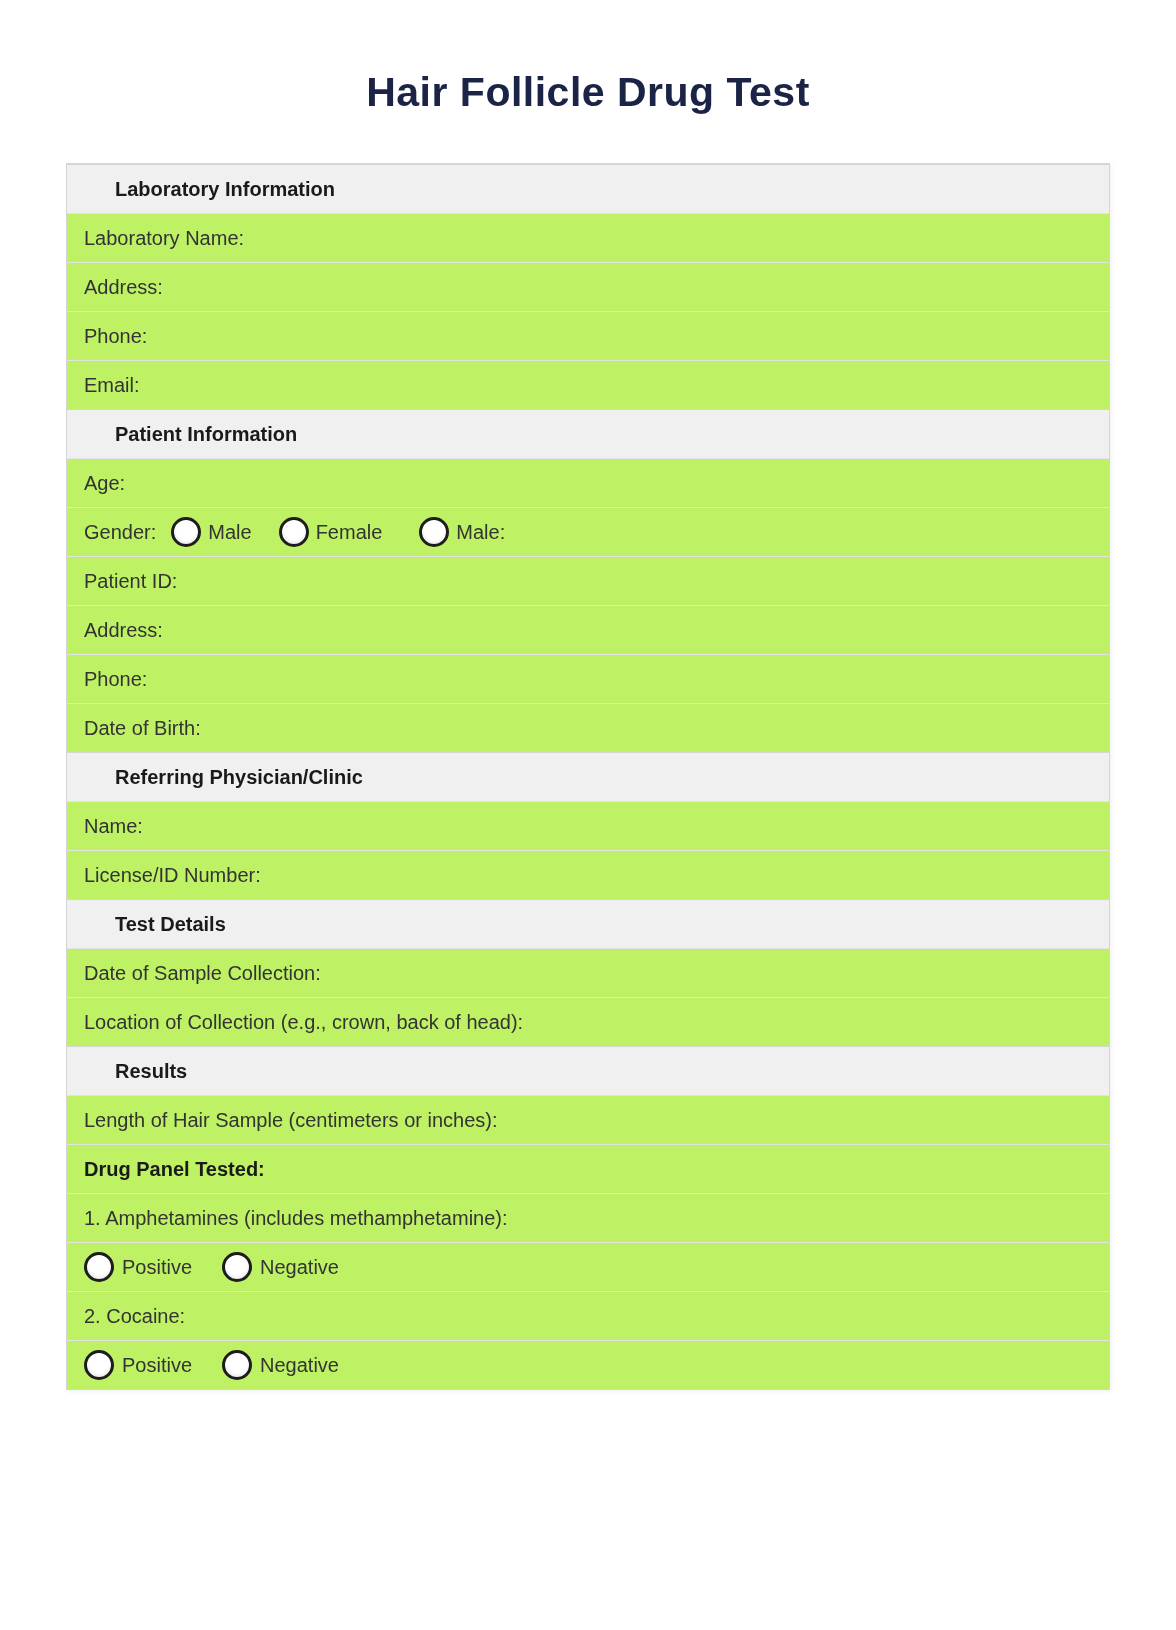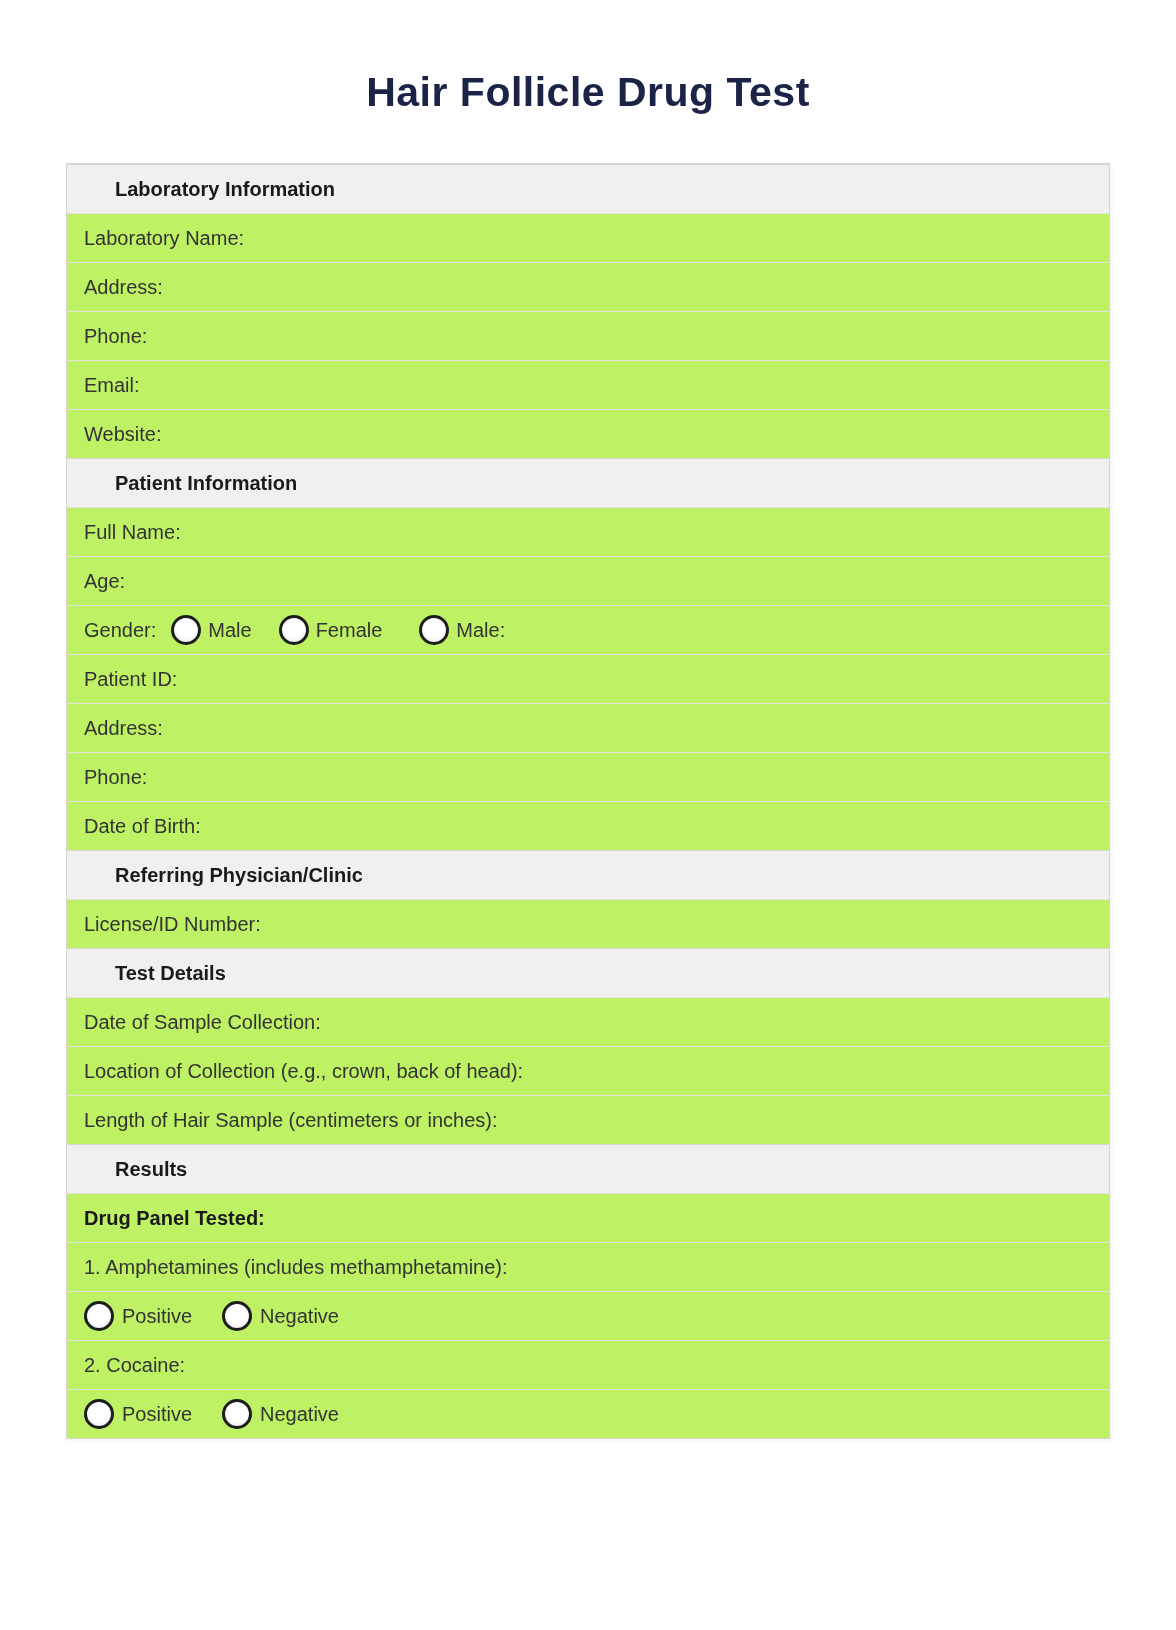--- a/index.html
+++ b/index.html
@@ -82,29 +82,23 @@
   </div>
   <div class="row">
     <span>Address:</span>
   </div>
   <div class="row">
     <span>Phone:</span>
   </div>
   <div class="row">
     <span>Email:</span>
   </div>
-  <div class="row">
-    <span>Website:</span>
-  </div>
 
   <div class="row section">
     <span>Patient Information</span>
-  </div>
-  <div class="row">
-    <span>Full Name:</span>
   </div>
   <div class="row">
     <span>Age:</span>
   </div>
   <div class="row gender-row">
     <span>Gender:</span>
     <span class="radio"></span>
     <span class="opt-label">Male</span>
     <span class="radio" style="margin-left:27px;"></span>
     <span class="opt-label">Female</span>
@@ -121,38 +115,41 @@
     <span>Phone:</span>
   </div>
   <div class="row">
     <span>Date of Birth:</span>
   </div>
 
   <div class="row section">
     <span>Referring Physician/Clinic</span>
   </div>
   <div class="row">
+    <span>Name:</span>
+  </div>
+  <div class="row">
     <span>License/ID Number:</span>
   </div>
 
   <div class="row section">
     <span>Test Details</span>
   </div>
   <div class="row">
     <span>Date of Sample Collection:</span>
   </div>
   <div class="row">
     <span>Location of Collection (e.g., crown, back of head):</span>
   </div>
+  <div class="row section">
+    <span>Results</span>
+  </div>
+
   <div class="row">
     <span>Length of Hair Sample (centimeters or inches):</span>
-  </div>
-
-  <div class="row section">
-    <span>Results</span>
   </div>
   <div class="row bold">
     <span>Drug Panel Tested:</span>
   </div>
   <div class="row">
     <span>1. Amphetamines (includes methamphetamine):</span>
   </div>
   <div class="row radio-row">
     <span class="radio"></span>
     <span class="opt-label">Positive</span>

